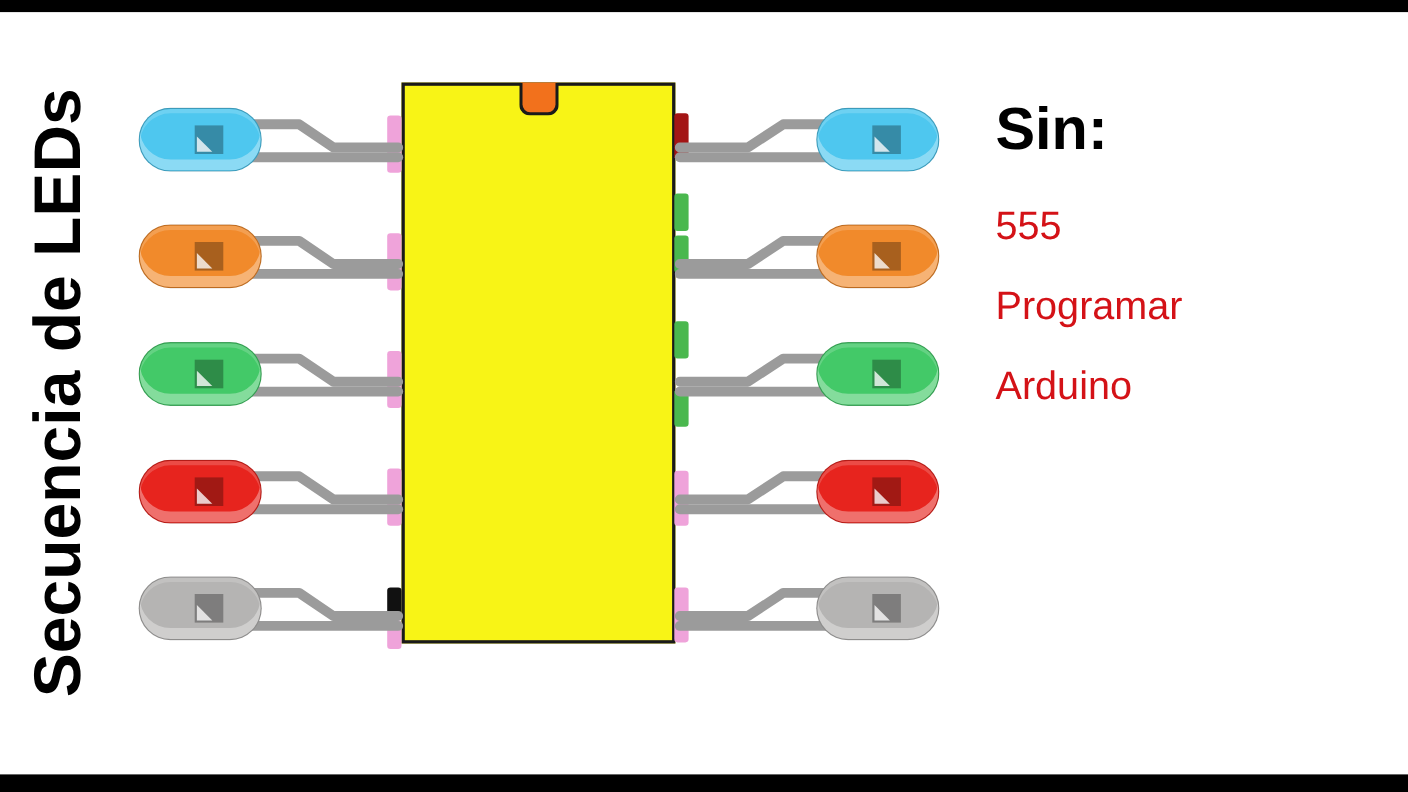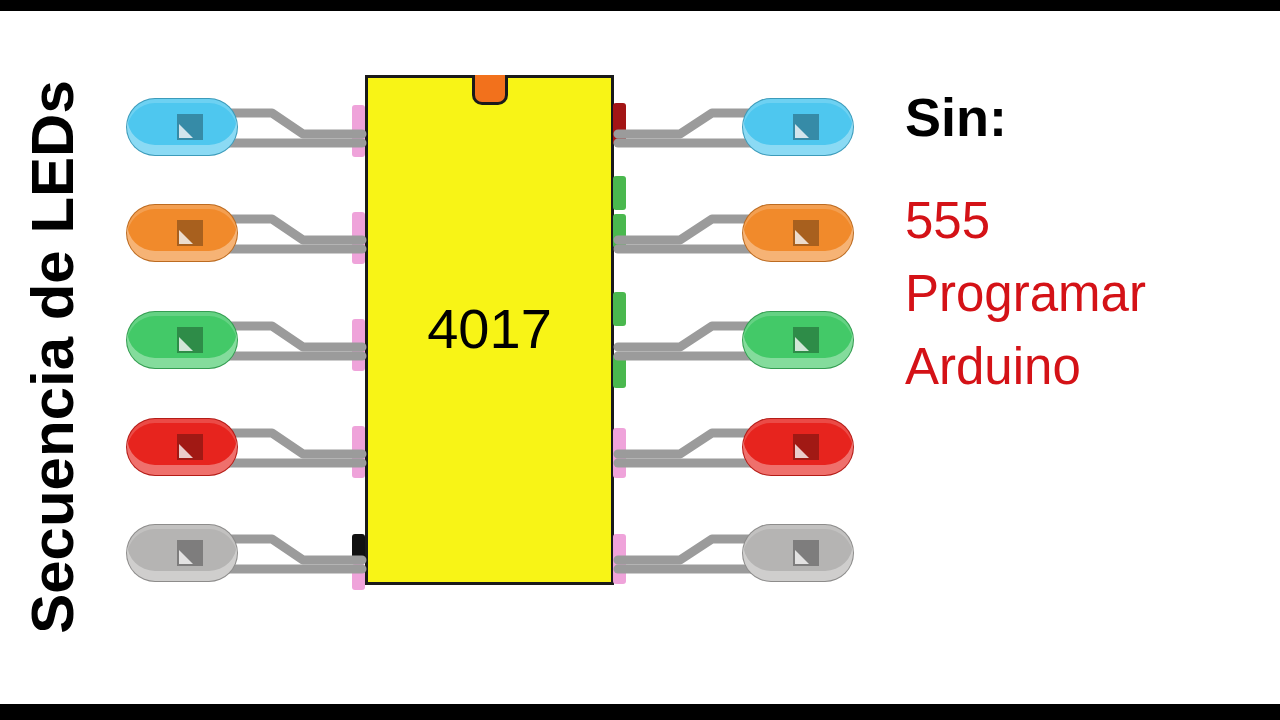--- a/index.html
+++ b/index.html
@@ -120,41 +120,40 @@
 
   #right-text {
     position: absolute;
     left: 905px;
     top: 86px;
   }
   #sin-heading {
     font-size: 54px;
     font-weight: 700;
     color: #000000;
-    margin-bottom: 36px;
+    margin-bottom: 20px;
   }
   .red-item {
-    font-size: 51px;
+    font-size: 36px;
     font-weight: 500;
     color: var(--accent-red, #d41217);
     line-height: 73px;
   }
 </style>
 </head>
 <body>
 
 <div id="canvas">
 
   <div class="letterbox top"></div>
 
   <div id="vertical-title">Secuencia de LEDs</div>
 
   <div id="chip">
     <div id="chip-notch"></div>
-    <div id="chip-label">4017</div>
   </div>
 
   <div id="pins-layer">
       <div class="pin left-side" style="top: 105px; height: 52px; background: rgb(239, 163, 218);"></div>
       <div class="pin left-side" style="top: 212px; height: 52px; background: rgb(239, 163, 218);"></div>
       <div class="pin left-side" style="top: 319px; height: 52px; background: rgb(239, 163, 218);"></div>
       <div class="pin left-side" style="top: 426px; height: 52px; background: rgb(239, 163, 218);"></div>
       <div class="pin left-side" style="top: 534px; height: 26px; background: rgb(17, 17, 17);"></div>
       <div class="pin left-side" style="top: 564px; height: 26px; background: rgb(239, 163, 218);"></div>
       <div class="pin right-side" style="top: 103px; height: 42px; background: rgb(163, 21, 21);"></div>

